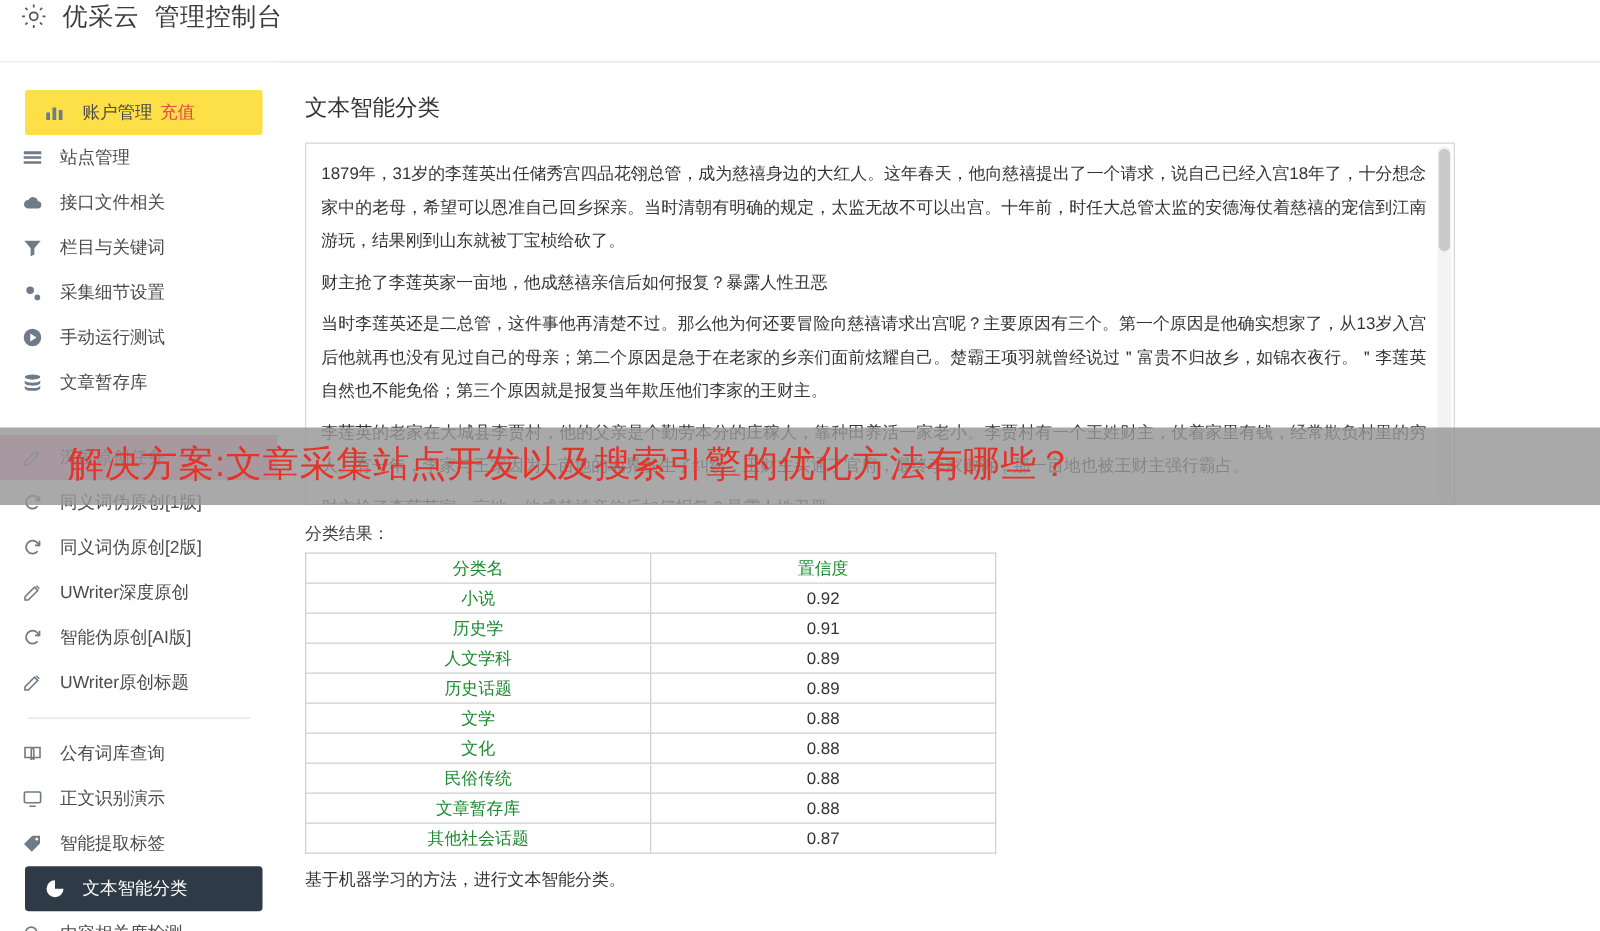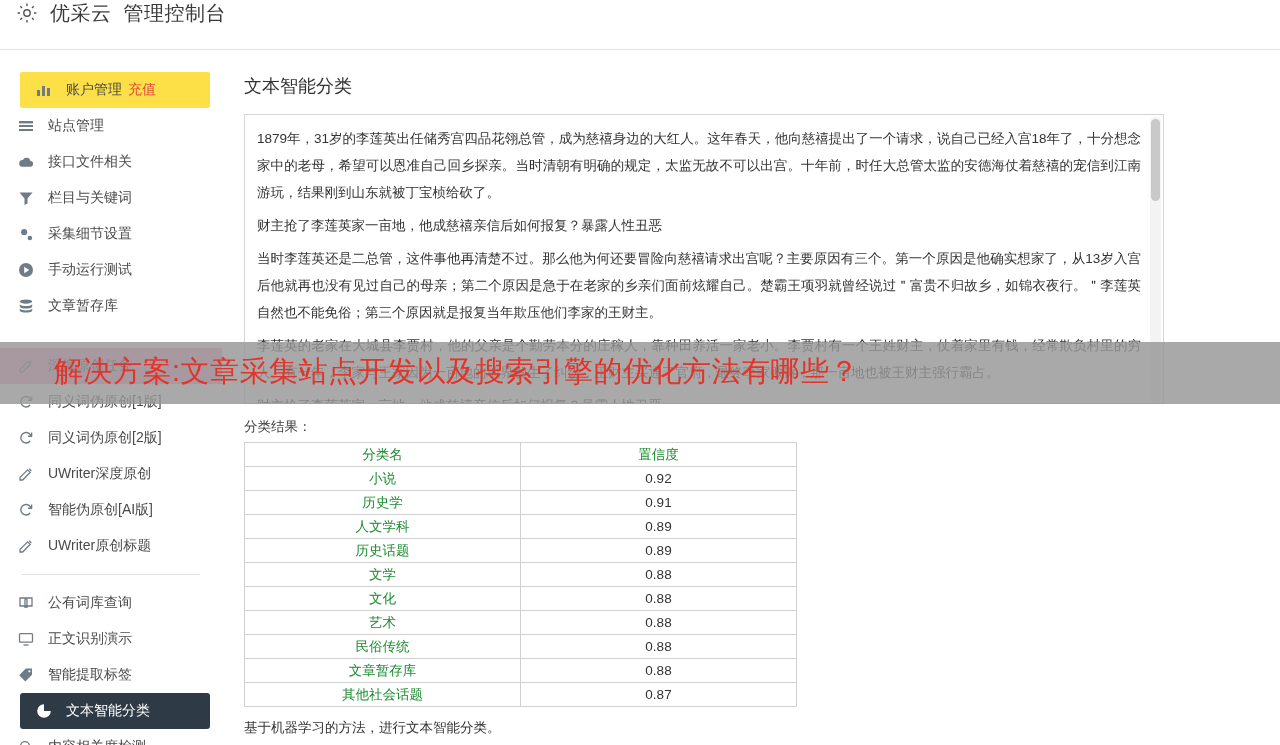--- a/index.html
+++ b/index.html
@@ -436,24 +436,20 @@
             </tr>
           <tr>
               <td class="name">文学</td>
               <td class="conf">0.88</td>
             </tr>
           <tr>
               <td class="name">文化</td>
               <td class="conf">0.88</td>
             </tr>
           <tr>
-              <td class="name">艺术</td>
-              <td class="conf">0.88</td>
-            </tr>
-          <tr>
               <td class="name">民俗传统</td>
               <td class="conf">0.88</td>
             </tr>
           <tr>
               <td class="name">文章暂存库</td>
               <td class="conf">0.88</td>
             </tr>
           <tr>
               <td class="name">其他社会话题</td>
               <td class="conf">0.87</td>

